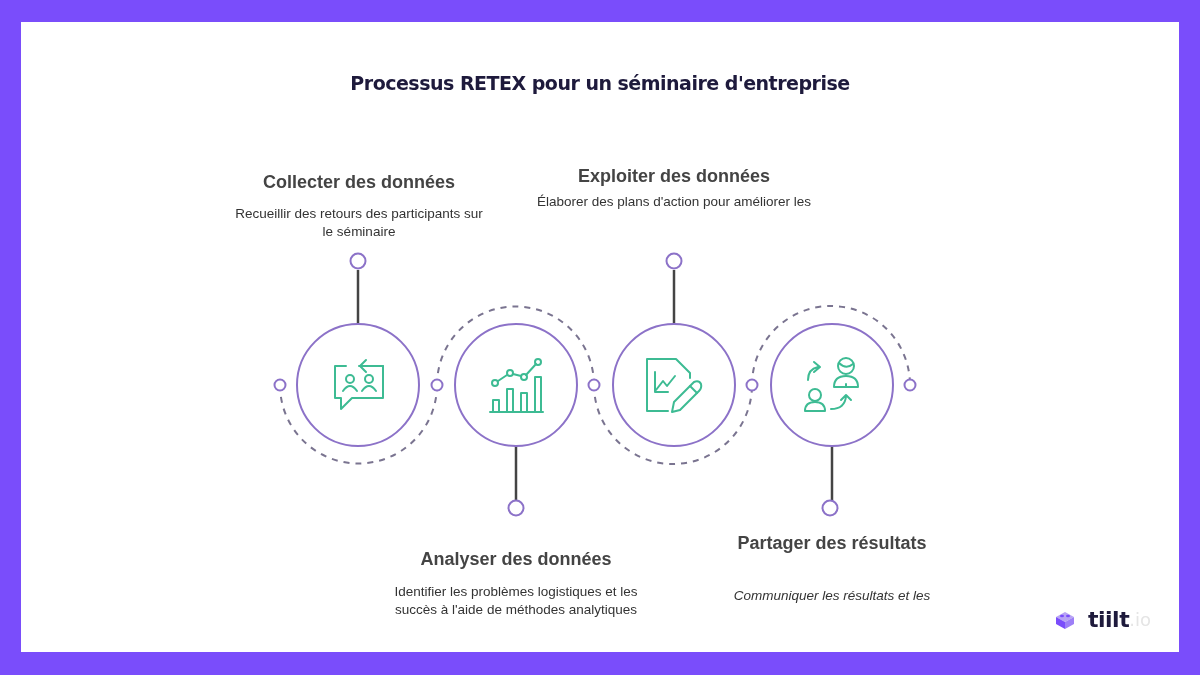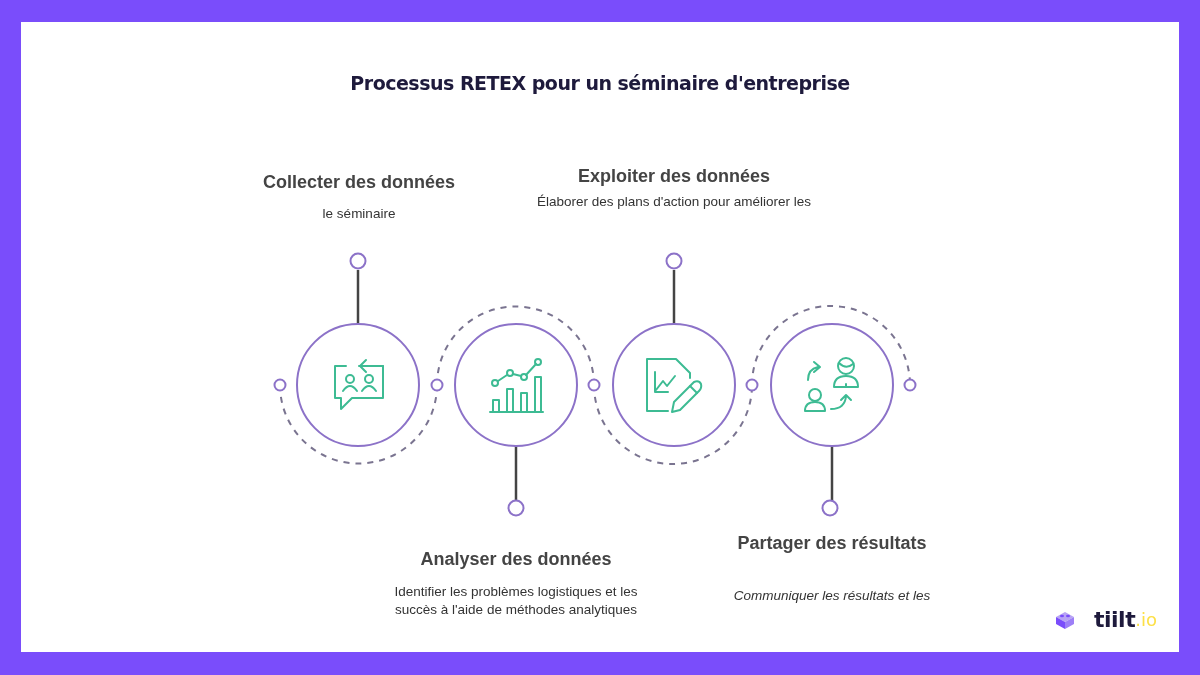--- a/index.html
+++ b/index.html
@@ -3,32 +3,33 @@
 <meta charset="utf-8">
 <style>
   html,body{margin:0;padding:0;}
   body{width:1200px;height:675px;background:#7a4dfb;position:relative;overflow:hidden;font-family:"Liberation Sans",sans-serif;}
   .card{position:absolute;left:21px;top:22px;width:1158px;height:630px;background:#ffffff;}
   .title{position:absolute;left:0;top:72px;width:1200px;text-align:center;font-family:"DejaVu Sans",sans-serif;font-weight:bold;font-size:19px;color:#1e1a3c;letter-spacing:-0.5px;}
   .step-title{position:absolute;text-align:center;font-weight:bold;font-size:18px;color:#444444;}
   .step-desc{position:absolute;text-align:center;font-size:13.5px;line-height:18px;color:#333333;}
   svg.diagram{position:absolute;left:0;top:0;}
   .logo{position:absolute;left:1054px;top:607px;display:flex;align-items:center;}
-  .logo-text{font-family:"DejaVu Sans",sans-serif;font-weight:bold;font-size:22px;color:#1e1a3c;letter-spacing:-0.5px;margin-left:18px;}
-  .logo-tld{font-family:"DejaVu Sans",sans-serif;font-size:18px;color:#fde047;}
+  .logo-text{font-family:"DejaVu Sans",sans-serif;font-weight:bold;font-size:22px;color:#1e1a3c;letter-spacing:-0.5px;margin-left:12px;}
+  .logo-tld{font-family:"DejaVu Sans",sans-serif;font-size:18px;color:#e5e5e5;}
 </style>
 </head>
 <body>
 
 <div class="card"></div>
 
 <div class="title">Processus RETEX pour un séminaire d'entreprise</div>
 
 <div class="step-title" style="left:200px;top:172px;width:318px;">Collecter des données</div>
 <div class="step-desc" style="left:200px;top:205px;width:318px;">
+  <div>Recueillir des retours des participants sur</div>
   <div>le séminaire</div>
 </div>
 
 <div class="step-title" style="left:514px;top:166px;width:320px;">Exploiter des données</div>
 <div class="step-desc" style="left:514px;top:193px;width:320px;">
   <div>Élaborer des plans d'action pour améliorer les</div>
 </div>
 
 <div class="step-title" style="left:366px;top:533px;width:300px;margin-top:16px;">Analyser des données</div>
 <div class="step-desc" style="left:366px;top:583px;width:300px;">

